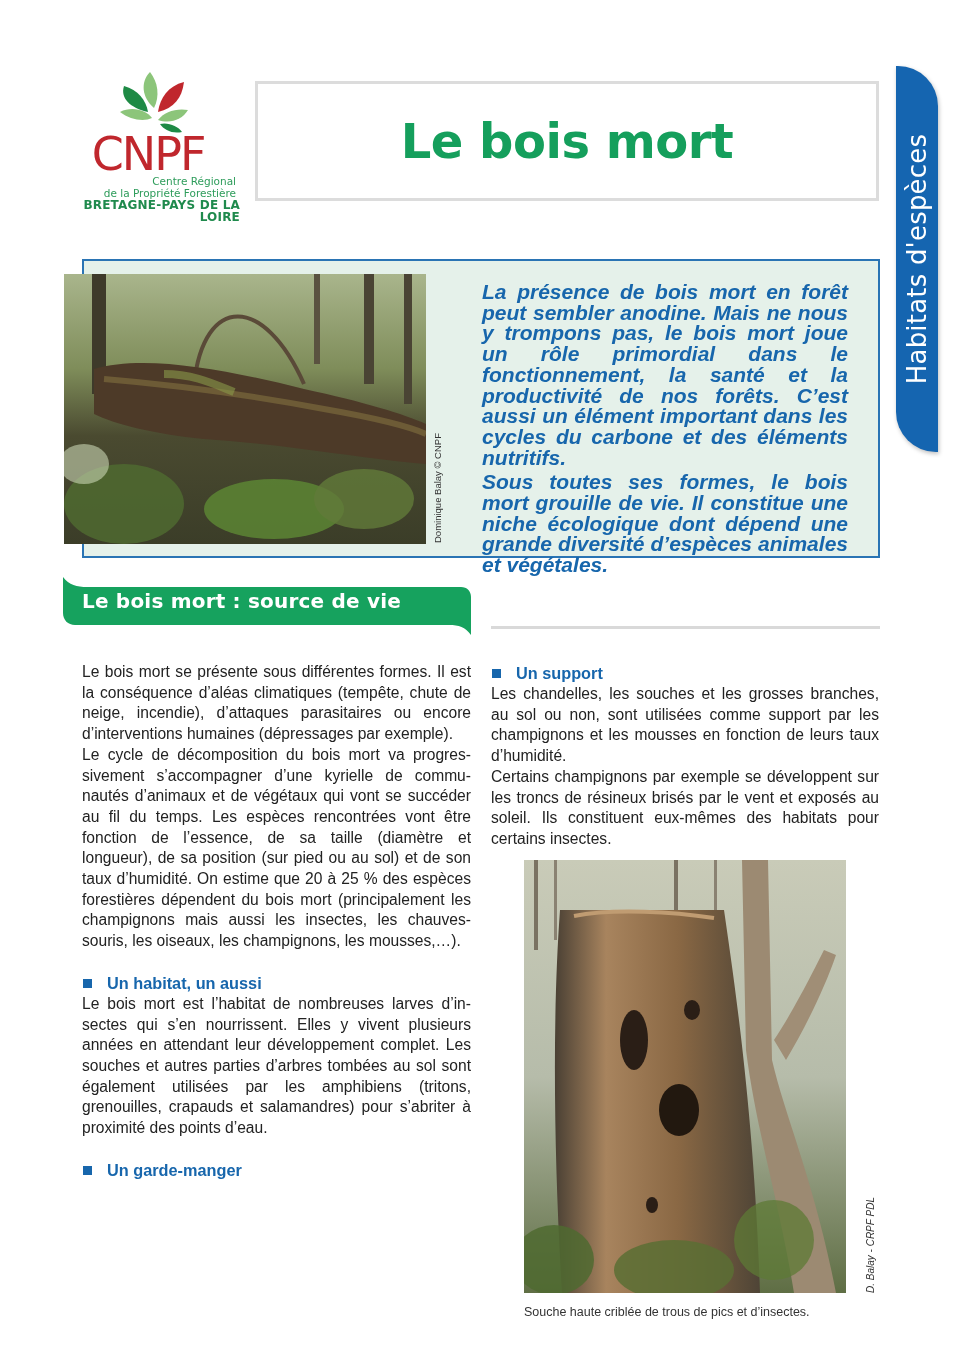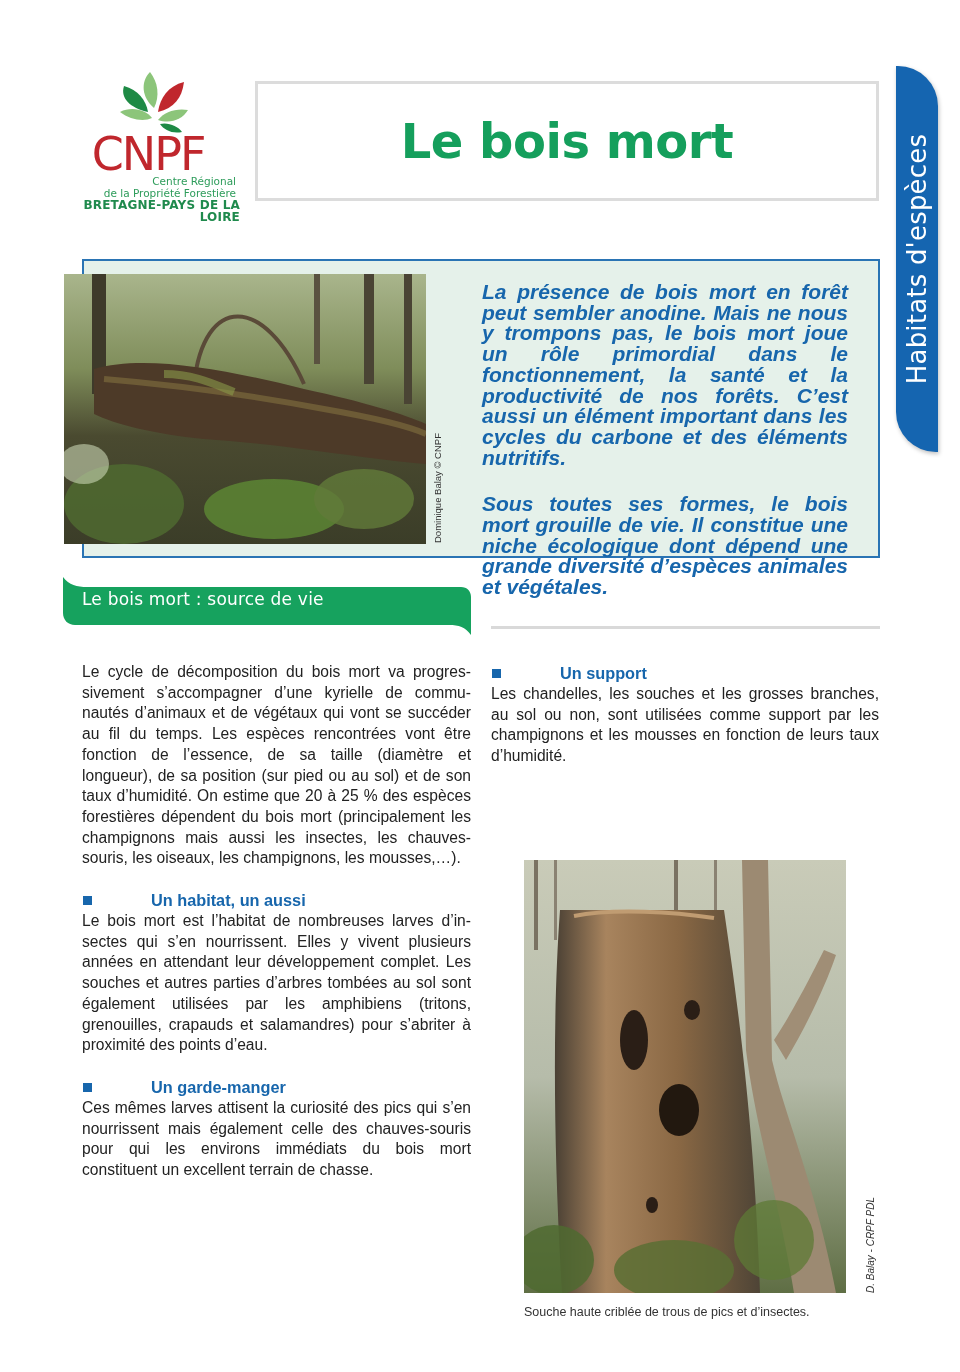--- a/index.html
+++ b/index.html
@@ -20,34 +20,34 @@
 
     
     .side-tab { position: absolute; left: 896px; top: 66px; width: 42px; height: 386px; background: #1565b0; border-radius: 0 40px 0 40px; box-shadow: 1px 2px 4px rgba(0,0,0,0.25); }
     .side-tab span { position: absolute; left: 50%; top: 50%; transform: translate(-50%, -50%) rotate(-90deg); white-space: nowrap; color: #ffffff; font-family: "DejaVu Sans", sans-serif; font-size: 26px; letter-spacing: 0.2px; }
 
     
     .intro-box { position: absolute; left: 82px; top: 259px; width: 798px; height: 299px; background: #e5f1ea; border: 2px solid #2a74b4; }
     .intro-photo { position: absolute; left: 64px; top: 274px; width: 362px; height: 270px; overflow: hidden; background: #4e5a3a; }
     .intro-credit { position: absolute; left: 432px; top: 543px; transform-origin: left top; transform: rotate(-90deg); font-size: 9.5px; color: #333; white-space: nowrap; }
     .intro-text { position: absolute; left: 482px; top: 282px; width: 366px; color: #1766ac; font-weight: bold; font-style: italic; font-size: 21px; line-height: 20.7px; text-align: justify; }
-    .intro-text p + p { margin-top: 26px; }
+    .intro-text p + p { margin-top: 4px; }
 
     
     .section-header { position: absolute; left: 63px; top: 577px; width: 410px; height: 58px; }
     .section-header svg { position: absolute; left: 0; top: 0; }
-    .section-header h2 { position: absolute; left: 19px; top: 12px; font-family: "DejaVu Sans", sans-serif; font-size: 17px; color: #fff; font-weight: normal; letter-spacing: 0.2px; white-space: nowrap; }
+    .section-header h2 { position: absolute; left: 19px; top: 12px; font-family: "DejaVu Sans", sans-serif; font-size: 20px; color: #fff; font-weight: bold; letter-spacing: 0.2px; white-space: nowrap; }
     .divider { position: absolute; left: 491px; top: 626px; width: 389px; height: 3px; background: #d9d9d9; }
 
     
     .col { position: absolute; font-size: 15.6px; line-height: 20.7px; color: #222; text-align: justify; }
     .col-left { left: 82px; top: 662px; width: 389px; }
     .col-right { left: 491px; top: 663px; width: 388px; }
     .col p { hyphens: manual; }
-    .subhead { color: #1766ac; font-weight: bold; font-size: 16.3px; line-height: 21px; display: flex; align-items: center; text-align: right; gap: 44px; }
+    .subhead { color: #1766ac; font-weight: bold; font-size: 16.3px; line-height: 21px; display: flex; align-items: center; text-align: right; }
     .subhead .bullet { display: inline-block; width: 9px; height: 9px; background: #1766ac; margin-right: 15px; margin-left: 1px; flex-shrink: 0; }
     .gap { height: 20px; }
 
     
     .stump-photo { position: absolute; left: 524px; top: 860px; width: 322px; height: 433px; overflow: hidden; background: #8a8a6a; }
     .stump-credit { position: absolute; left: 865px; top: 1293px; transform-origin: left top; transform: rotate(-90deg); font-size: 10px; font-style: italic; color: #333; white-space: nowrap; }
     .stump-caption { position: absolute; left: 524px; top: 1305px; font-size: 12.5px; color: #333; white-space: nowrap; }
   </style>
 </head>
 <body>
@@ -116,41 +116,42 @@
 
 <div class="section-header">
   <svg width="412" height="60" viewBox="0 0 412 60">
     <path d="M0 0 C6 8 14 10 24 10 L398 10 C404 10 408 14 408 20 L408 58 C402 50 396 48 386 48 L12 48 C5 48 0 43 0 36 Z" fill="#16a25e"></path>
   </svg>
   <h2>Le bois mort : source de vie</h2>
 </div>
 <div class="divider"></div>
 
 <div class="col col-left">
+  <p>Le bois mort se présente sous différentes formes. Il est la conséquence d’aléas climatiques (tempête, chute de neige, incendie), d’attaques parasitaires ou encore d’interventions humaines (dépressages par exemple).</p>
   <p>Le cycle de décomposition du bois mort va progres­sivement s’accompagner d’une kyrielle de commu­nautés d’animaux et de végétaux qui vont se succé­der au fil du temps. Les espèces rencontrées vont être fonction de l’essence, de sa taille (diamètre et longueur), de sa position (sur pied ou au sol) et de son taux d’humidité. On estime que 20 à 25 % des espèces forestières dépendent du bois mort (princi­palement les champignons mais aussi les insectes, les chauves-souris, les oiseaux, les champignons, les mousses,…).</p>
   <div class="gap" style="height:21px"></div>
   <div class="subhead">
     <span class="bullet"></span>
     <span>Un habitat, un aussi</span>
   </div>
   <p>Le bois mort est l’habitat de nombreuses larves d’in­sectes qui s’en nourrissent. Elles y vivent plusieurs années en attendant leur développement complet. Les souches et autres parties d’arbres tombées au sol sont également utilisées par les amphibiens (tri­tons, grenouilles, crapauds et salamandres) pour s’abriter à proximité des points d’eau.</p>
   <div class="gap" style="height:21px"></div>
   <div class="subhead">
     <span class="bullet"></span>
     <span>Un garde-manger</span>
   </div>
-  <p>Ces mêmes larves attisent la curiosité des pics qui s’en nourrissent mais également celle des chauves-souris pour qui les environs immédiats du bois mort constituent un excellent terrain de chasse.</p>
 </div>
 
 <div class="col col-right">
   <div class="subhead">
     <span class="bullet"></span>
     <span>Un support</span>
   </div>
   <p>Les chandelles, les souches et les grosses branches, au sol ou non, sont utilisées comme sup­port par les champignons et les mousses en fonc­tion de leurs taux d’humidité.</p>
+  <p>Certains champignons par exemple se développent sur les troncs de résineux brisés par le vent et ex­posés au soleil. Ils constituent eux-mêmes des ha­bitats pour certains insectes.</p>
 </div>
 
 <div class="stump-photo">
   <svg width="322" height="433" viewBox="0 0 322 433">
     <defs>
       <linearGradient id="bg2" x1="0" y1="0" x2="0" y2="1">
         <stop offset="0" stop-color="#c9cbb8"></stop>
         <stop offset="0.5" stop-color="#b6bcaa"></stop>
         <stop offset="1" stop-color="#5f6e44"></stop>
       </linearGradient>

